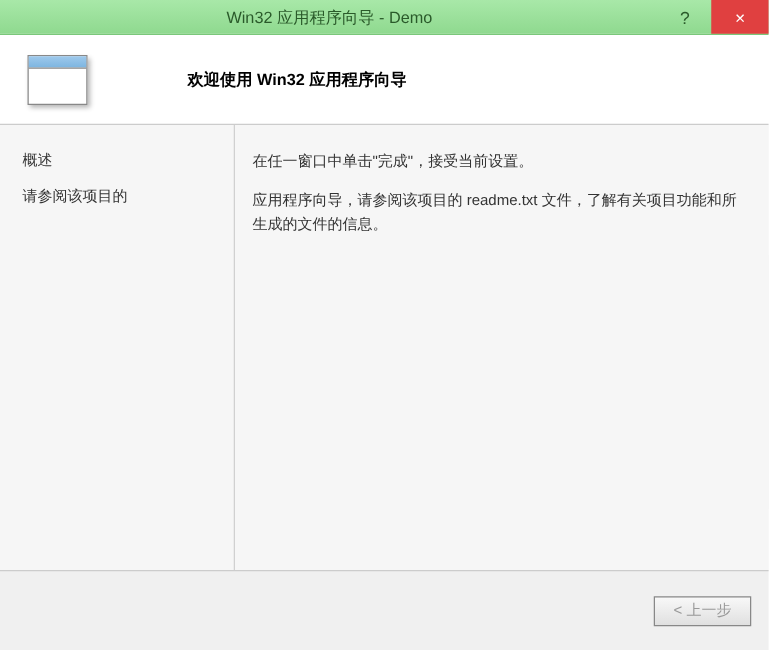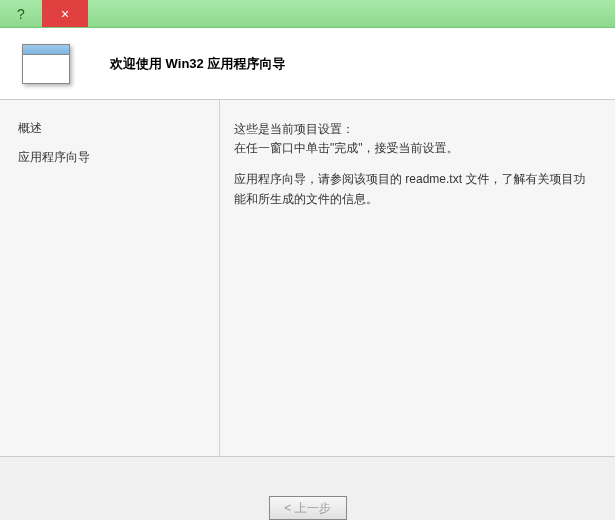--- a/index.html
+++ b/index.html
@@ -47,20 +47,21 @@
       color: #fff;
       width: 46px;
     }
     .header {
       height: 72px;
       background: #fff;
       border-bottom: 1px solid #ccc;
       display: flex;
       align-items: center;
       padding: 0 16px;
+      gap: 40px;
     }
     .header-icon {
       width: 48px;
       height: 40px;
       margin-right: 40px;
       margin-left: 6px;
       position: relative;
     }
     .header-icon .win {
       width: 48px;
@@ -78,21 +79,21 @@
     .header-text {
       font-weight: bold;
       font-size: 13px;
     }
     .main {
       display: flex;
       height: 356px;
       background: #f6f6f6;
     }
     .sidebar {
-      width: 220px;
+      width: 188px;
       padding: 20px 18px;
       border-right: 1px solid #d0d0d0;
     }
     .sidebar-item {
       margin-bottom: 12px;
       color: #333;
       cursor: pointer;
     }
     .content {
       flex: 1;
@@ -124,21 +125,20 @@
     }
     .footer {
       height: 64px;
       border-top: 1px solid #ccc;
       display: flex;
       align-items: center;
       justify-content: flex-end;
       padding: 0 14px;
       background: #f0f0f0;
       gap: 10px;
-      flex-direction: column;
     }
     .btn {
       width: 78px;
       height: 24px;
       background: linear-gradient(to bottom, #f8f8f8, #e0e0e0);
       border: 1px solid #888;
       font-size: 12px;
       font-family: inherit;
       display: flex;
       align-items: center;
@@ -155,42 +155,42 @@
       display: flex;
     }
     .btn-highlight .btn {
       border: 1px solid #555;
     }
   </style>
 </head>
 <body>
 
 <div class="titlebar">
+  <div class="title-text">Win32 应用程序向导 - Demo</div>
   <div class="title-btns">
     <div class="title-btn">?</div>
     <div class="title-btn close">×</div>
   </div>
 </div>
 
 <div class="header">
   <div class="header-icon">
     <div class="win">
       <div class="win-title"></div>
     </div>
   </div>
   <div class="header-text">欢迎使用 Win32 应用程序向导</div>
 </div>
 
 <div class="main">
   <div class="sidebar">
     <div class="sidebar-item">概述</div>
-    <div class="sidebar-item">应用程序向导</div>
+    <div class="sidebar-item">请参阅该项目的</div>
   </div>
   <div class="content">
-    <div class="content-line1">这些是当前项目设置：</div>
     <div class="para">在任一窗口中单击"完成"，接受当前设置。</div>
     <div class="para">
       <span>应用程序向导，请参阅该项目的 </span><span class="mono">readme.txt</span><span> 文件，了解有关项目功能和所生成的文件的信息。</span>
     </div>
   </div>
 </div>
 
 <div class="footer">
   <div class="btn disabled">&lt; 上一步</div>
 </div>

